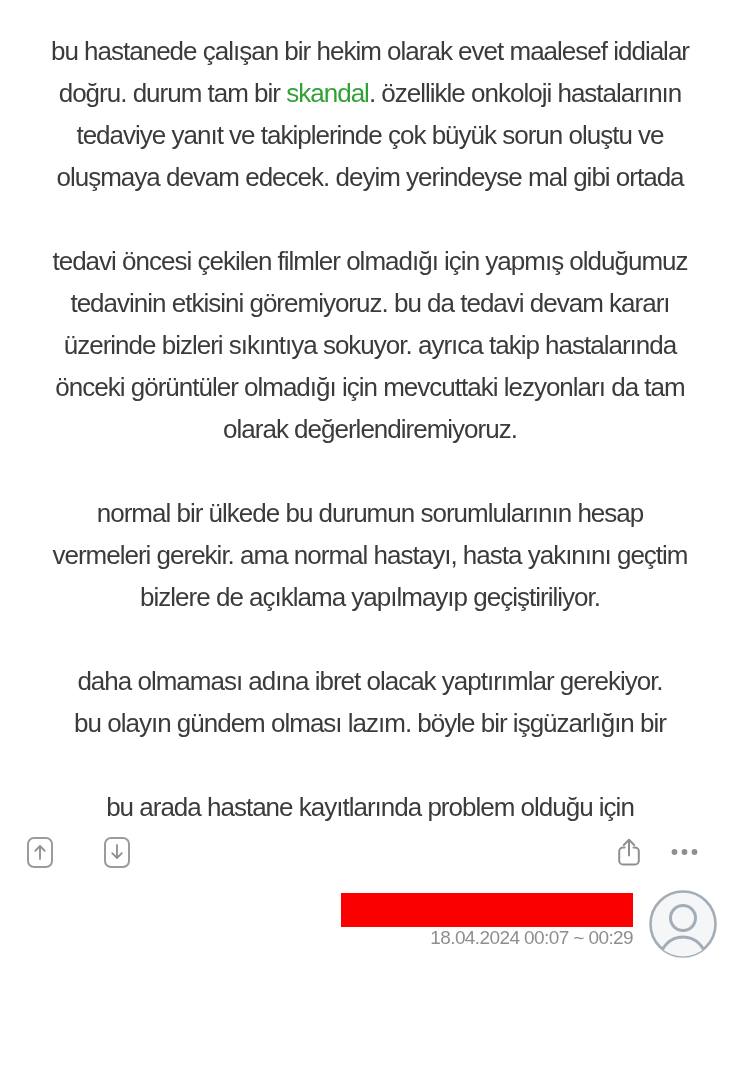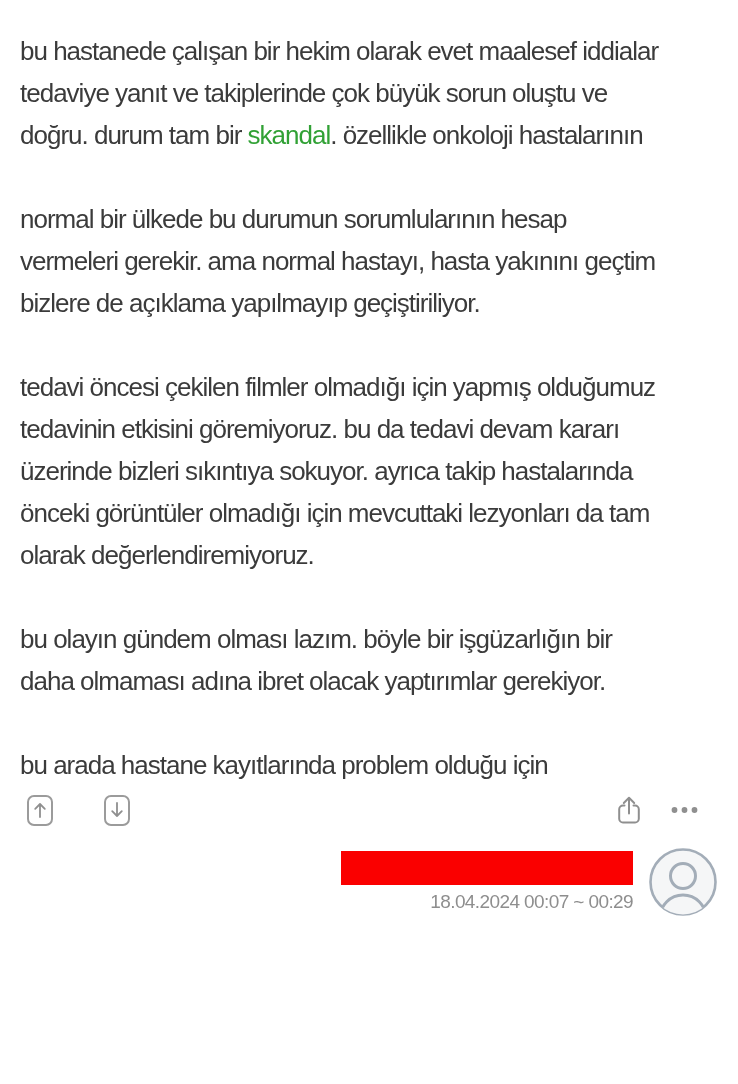--- a/index.html
+++ b/index.html
@@ -14,21 +14,21 @@
   }
   .entry-text {
     padding: 30px 18px 0 20px;
     color: #3b3b3b;
     font-size: 26px;
     line-height: 42px;
     letter-spacing: -1px;
   }
   .para { margin-bottom: 42px; }
   .para:last-child { margin-bottom: 0; }
-  .line { white-space: nowrap; }
+  .line { white-space: nowrap; text-align: center; }
   .green-link {
     color: #31a135;
     text-decoration: none;
     cursor: pointer;
   }
   
   .actions-row {
     display: flex;
     align-items: center;
     margin-top: 8px;
@@ -70,21 +70,21 @@
     display: flex;
     flex-direction: column;
     align-items: flex-end;
   }
   .redaction-bar {
     width: 292px;
     height: 34px;
     background: #fa0000;
   }
   .timestamp {
-    margin-top: 6px;
+    margin-top: 0;
     font-size: 19px;
     letter-spacing: -0.6px;
     color: #8e8e8e;
     white-space: nowrap;
   }
   .avatar-wrap {
     margin-left: 15px;
     margin-top: -4px;
     width: 70px;
     height: 70px;
@@ -92,38 +92,39 @@
   }
 </style>
 </head>
 <body>
 
 <div class="page">
 
   <div class="entry-text">
     <div class="para">
       <div class="line">bu hastanede çalışan bir hekim olarak evet maalesef iddialar</div>
+      <div class="line"><span>doğru. durum tam bir </span><a class="green-link">skandal</a><span>. özellikle onkoloji hastalarının</span></div>
       <div class="line">tedaviye yanıt ve takiplerinde çok büyük sorun oluştu ve</div>
-      <div class="line"><span>doğru. durum tam bir </span><a class="green-link">skandal</a><span>. özellikle onkoloji hastalarının</span></div>
-    </div>
-    <div class="para">
-      <div class="line">normal bir ülkede bu durumun sorumlularının hesap</div>
-      <div class="line">vermeleri gerekir. ama normal hastayı, hasta yakınını geçtim</div>
-      <div class="line">bizlere de açıklama yapılmayıp geçiştiriliyor.</div>
+      <div class="line">oluşmaya devam edecek. deyim yerindeyse mal gibi ortada</div>
     </div>
     <div class="para">
       <div class="line">tedavi öncesi çekilen filmler olmadığı için yapmış olduğumuz</div>
       <div class="line">tedavinin etkisini göremiyoruz. bu da tedavi devam kararı</div>
       <div class="line">üzerinde bizleri sıkıntıya sokuyor. ayrıca takip hastalarında</div>
       <div class="line">önceki görüntüler olmadığı için mevcuttaki lezyonları da tam</div>
       <div class="line">olarak değerlendiremiyoruz.</div>
     </div>
     <div class="para">
+      <div class="line">normal bir ülkede bu durumun sorumlularının hesap</div>
+      <div class="line">vermeleri gerekir. ama normal hastayı, hasta yakınını geçtim</div>
+      <div class="line">bizlere de açıklama yapılmayıp geçiştiriliyor.</div>
+    </div>
+    <div class="para">
+      <div class="line">daha olmaması adına ibret olacak yaptırımlar gerekiyor.</div>
       <div class="line">bu olayın gündem olması lazım. böyle bir işgüzarlığın bir</div>
-      <div class="line">daha olmaması adına ibret olacak yaptırımlar gerekiyor.</div>
     </div>
     <div class="para">
       <div class="line">bu arada hastane kayıtlarında problem olduğu için</div>
     </div>
   </div>
 
   <div class="actions-row">
     <button class="vote-btn">
       <span style="display:flex;">
         <svg width="14" height="18" viewBox="0 0 14 18" fill="none">

